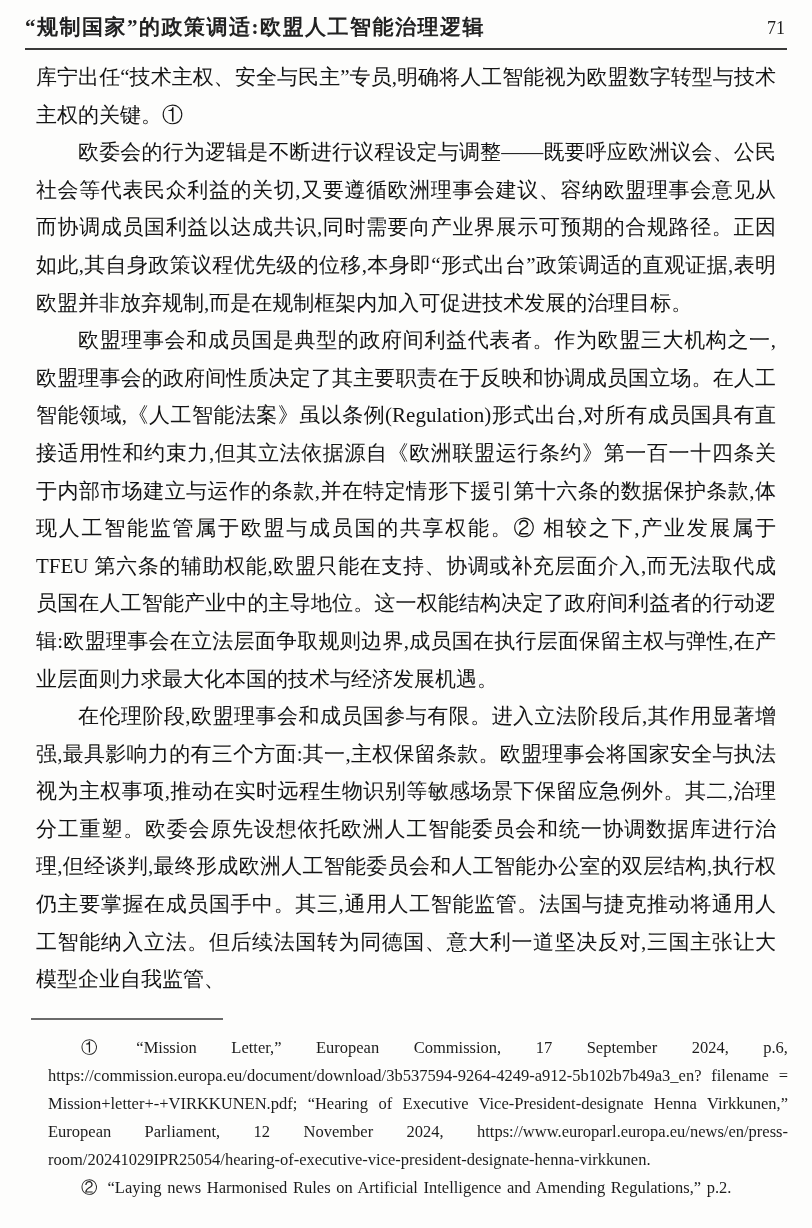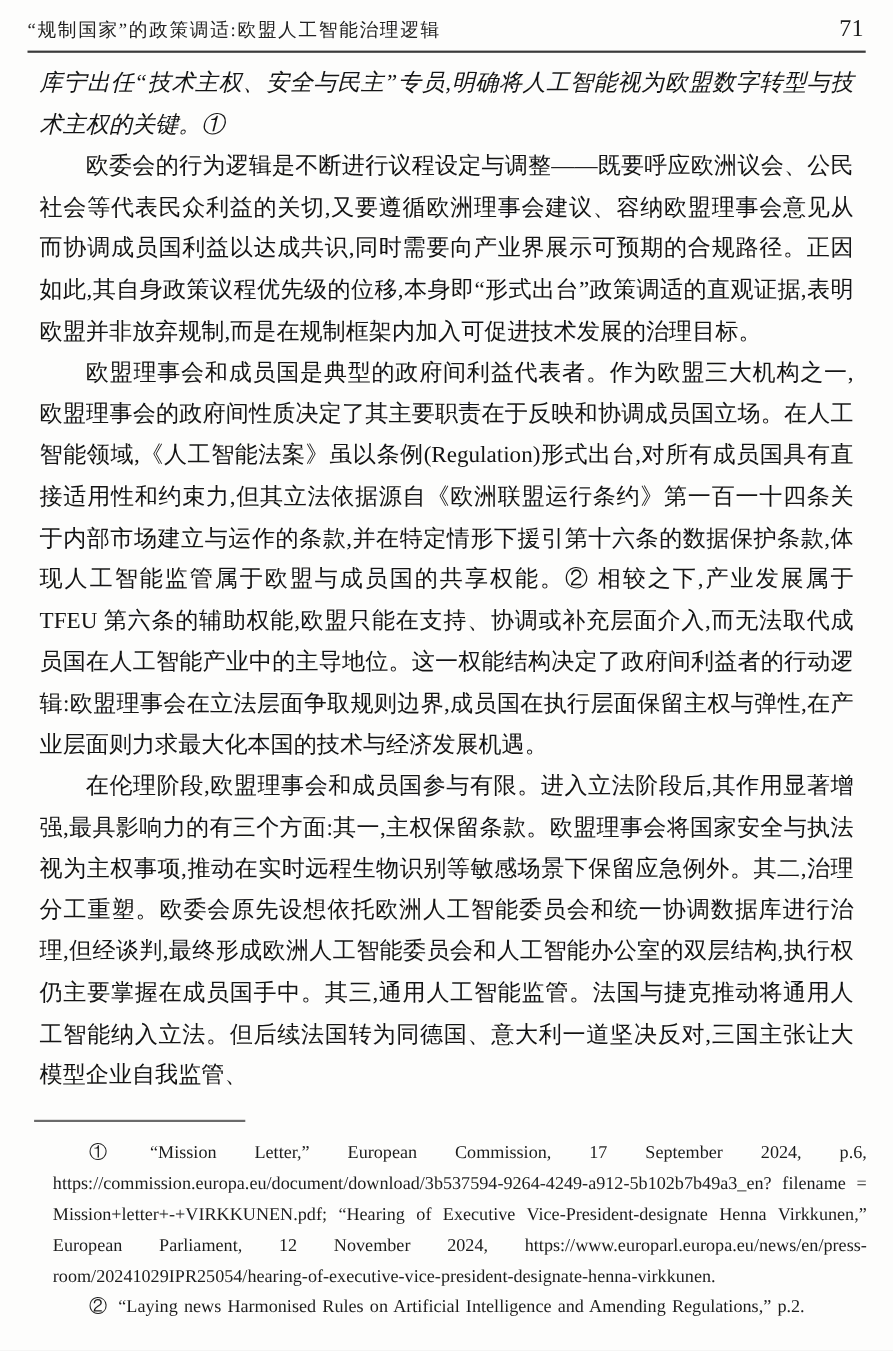--- a/index.html
+++ b/index.html
@@ -17,47 +17,48 @@
   }
 
   
   .page-header { padding: 13px 25px 0 25px; }
   .header-row {
     display: flex;
     justify-content: space-between;
     align-items: baseline;
   }
   .running-title {
-    font-size: 17px;
+    font-size: 21px;
     letter-spacing: 1.5px;
     color: #222;
+    font-weight: bold;
   }
   .page-number {
-    font-size: 22px;
+    font-size: 18px;
     color: #1d1d1d;
     padding-right: 2px;
   }
   .header-rule {
     margin-top: 7px;
     border-top: 2px solid #3a3a3a;
   }
 
   
   .article-body {
     padding: 9px 36px 0 36px;
     font-size: 21px;
     line-height: 37.6px;
     text-align: justify;
     color: #141414;
   }
   .article-body p {
     text-indent: 2em;
     margin: 0;
   }
-  .article-body p.continuation { text-indent: 0; font-style: italic; }
+  .article-body p.continuation { text-indent: 0; }
 
   
   .footnotes {
     position: absolute;
     left: 12px;
     bottom: 0;
     width: 100%;
     padding: 0 36px 26px 36px;
   }
   .fn-rule {

